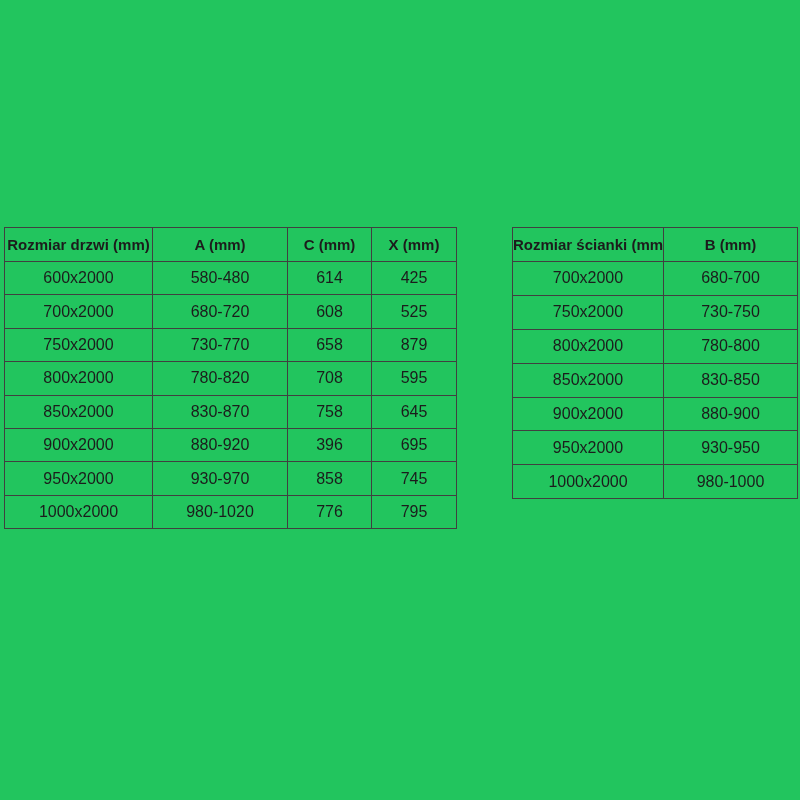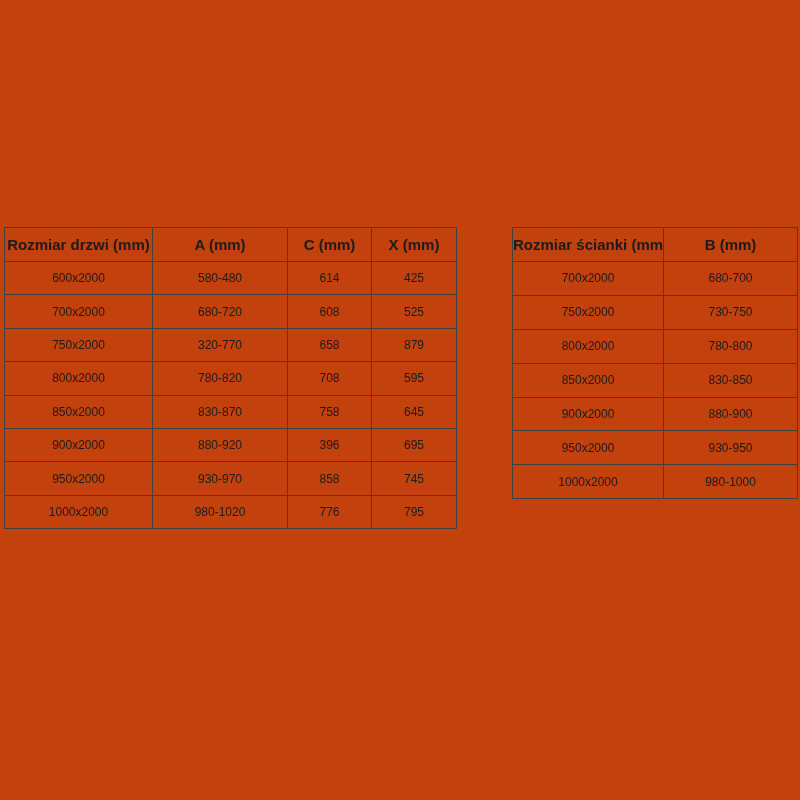--- a/index.html
+++ b/index.html
@@ -4,21 +4,21 @@
 <style>
   html, body {
     margin: 0;
     padding: 0;
     background: #ffffff;
   }
   .canvas {
     position: relative;
     width: 800px;
     height: 800px;
-    background: #c2410c;
+    background: #22c55e;
     overflow: hidden;
     font-family: "Liberation Sans", "DejaVu Sans", sans-serif;
   }
   table.t {
     position: absolute;
     border-collapse: collapse;
     table-layout: fixed;
     color: #1c1c1c;
   }
   .t th, .t td {
@@ -29,21 +29,21 @@
     overflow: hidden;
     white-space: nowrap;
   }
   .t th {
     font-weight: bold;
     font-size: 15px;
     height: 33px;
   }
   .t td {
     font-weight: normal;
-    font-size: 12px;
+    font-size: 16px;
   }
   
   .t-door { left: 4px; top: 227px; width: 452px; }
   .t-door col:nth-child(1) { width: 148px; }
   .t-door col:nth-child(2) { width: 135px; }
   .t-door col:nth-child(3) { width: 84px; }
   .t-door col:nth-child(4) { width: 85px; }
   .t-door td { height: 32.4px; }
   
   .t-wall { left: 512px; top: 227px; width: 285px; }
@@ -78,21 +78,21 @@
           <td>425</td>
         </tr>
         <tr>
           <td>700x2000</td>
           <td>680-720</td>
           <td>608</td>
           <td>525</td>
         </tr>
         <tr>
           <td>750x2000</td>
-          <td>320-770</td>
+          <td>730-770</td>
           <td>658</td>
           <td>879</td>
         </tr>
         <tr>
           <td>800x2000</td>
           <td>780-820</td>
           <td>708</td>
           <td>595</td>
         </tr>
         <tr>

